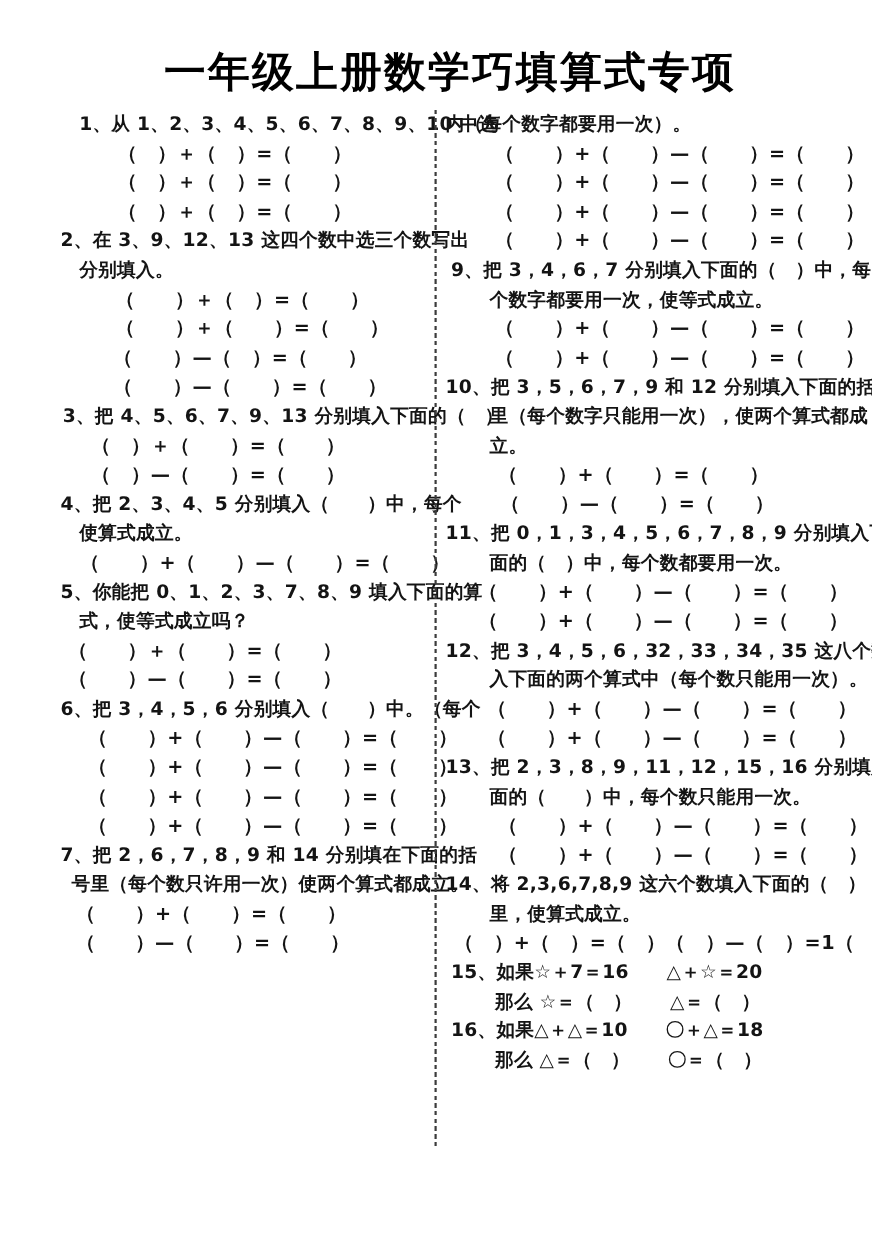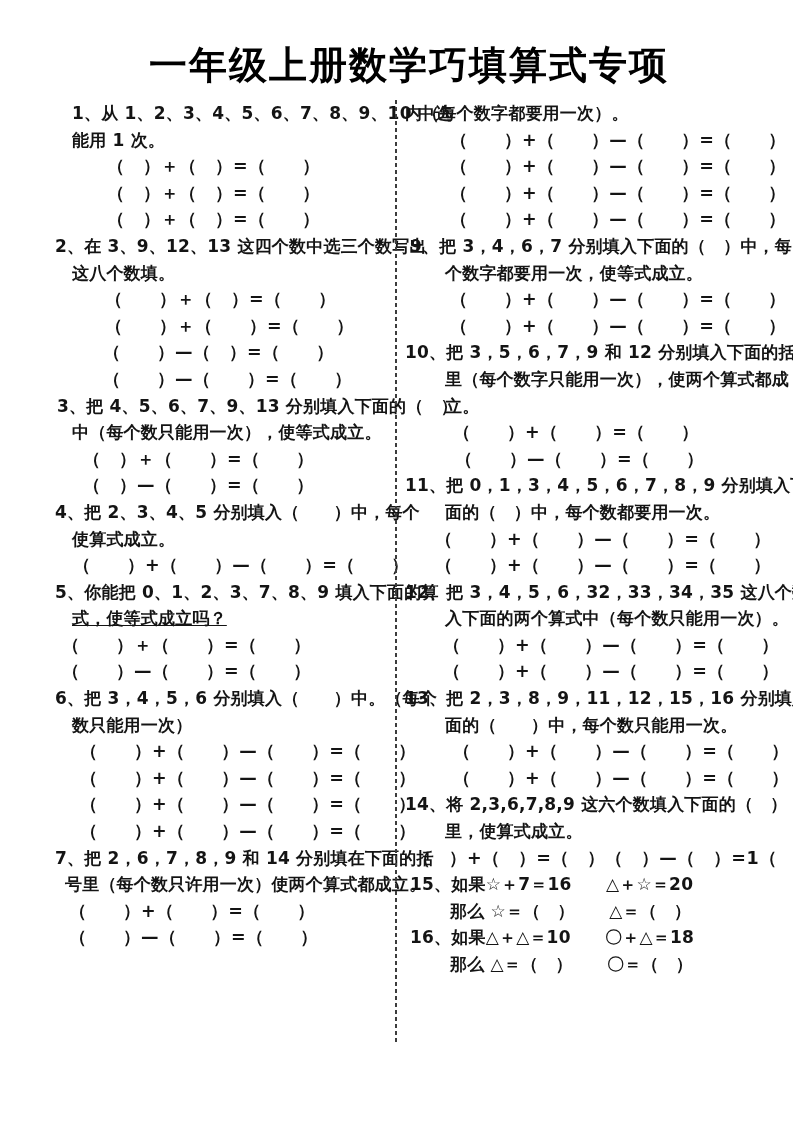--- a/index.html
+++ b/index.html
@@ -30,43 +30,40 @@
   .line.eq{font-size:17.5px;letter-spacing:0.5px;}
 </style>
 </head>
 <body>
 
 <div class="page">
   <h1 class="title">一年级上册数学巧填算式专项</h1>
   <div class="columns">
     <div class="col col-left" id="col-left">
         <div class="line txt" style="padding-left: 17px;">1、从 1、2、3、4、5、6、7、8、9、10 中选</div>
-        <div class="line txt" style="padding-left: 17px;">能用 1 次。</div>
         <div class="line eq" style="padding-left: 52px;">（　）＋（　）=（　　）</div>
         <div class="line eq" style="padding-left: 52px;">（　）＋（　）=（　　）</div>
         <div class="line eq" style="padding-left: 52px;">（　）＋（　）=（　　）</div>
         <div class="line txt" style="padding-left: 0px;">2、在 3、9、12、13 这四个数中选三个数写出</div>
-        <div class="line txt" style="padding-left: 17px;">这八个数填。</div>
+        <div class="line txt" style="padding-left: 17px;">分别填入。</div>
         <div class="line eq" style="padding-left: 50px;">（　　）＋（　）=（　　）</div>
         <div class="line eq" style="padding-left: 50px;">（　　）＋（　　）=（　　）</div>
         <div class="line eq" style="padding-left: 48px;">（　　）—（　）=（　　）</div>
         <div class="line eq" style="padding-left: 48px;">（　　）—（　　）=（　　）</div>
         <div class="line txt" style="padding-left: 2px;">3、把 4、5、6、7、9、13 分别填入下面的（　）</div>
-        <div class="line txt" style="padding-left: 17px;">中（每个数只能用一次），使等式成立。</div>
         <div class="line eq" style="padding-left: 28px;">（　）＋（　　）=（　　）</div>
         <div class="line eq" style="padding-left: 28px;">（　）—（　　）=（　　）</div>
         <div class="line txt" style="padding-left: 0px;">4、把 2、3、4、5 分别填入（　　）中，每个</div>
         <div class="line txt" style="padding-left: 17px;">使算式成立。</div>
         <div class="line eq" style="padding-left: 18px;">（　　）+（　　）—（　　）=（　　）</div>
         <div class="line txt" style="padding-left: 0px;">5、你能把 0、1、2、3、7、8、9 填入下面的算</div>
-        <div class="line txt" style="padding-left: 17px; text-decoration: underline;">式，使等式成立吗？</div>
+        <div class="line txt" style="padding-left: 17px;">式，使等式成立吗？</div>
         <div class="line eq" style="padding-left: 7px;">（　　）＋（　　）=（　　）</div>
         <div class="line eq" style="padding-left: 7px;">（　　）—（　　）=（　　）</div>
         <div class="line txt" style="padding-left: 0px;">6、把 3，4，5，6 分别填入（　　）中。（每个</div>
-        <div class="line txt" style="padding-left: 17px;">数只能用一次）</div>
         <div class="line eq" style="padding-left: 25px;">（　　）+（　　）—（　　）=（　　）</div>
         <div class="line eq" style="padding-left: 25px;">（　　）+（　　）—（　　）=（　　）</div>
         <div class="line eq" style="padding-left: 25px;">（　　）+（　　）—（　　）=（　　）</div>
         <div class="line eq" style="padding-left: 25px;">（　　）+（　　）—（　　）=（　　）</div>
         <div class="line txt" style="padding-left: 0px;">7、把 2，6，7，8，9 和 14 分别填在下面的括</div>
         <div class="line txt" style="padding-left: 10px;">号里（每个数只许用一次）使两个算式都成立。</div>
         <div class="line eq" style="padding-left: 14px;">（　　）+（　　）=（　　）</div>
         <div class="line eq" style="padding-left: 14px;">（　　）—（　　）=（　　）</div>
       </div>
     <div class="divider"></div>

